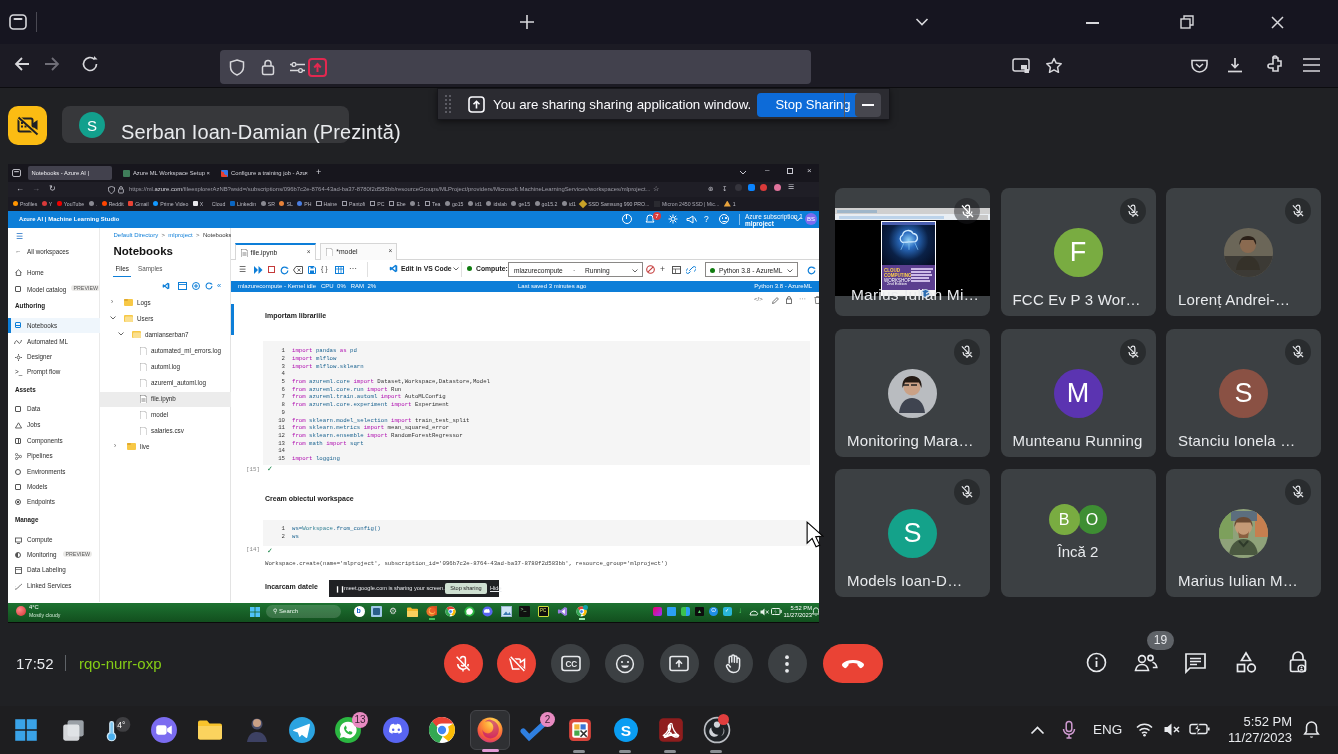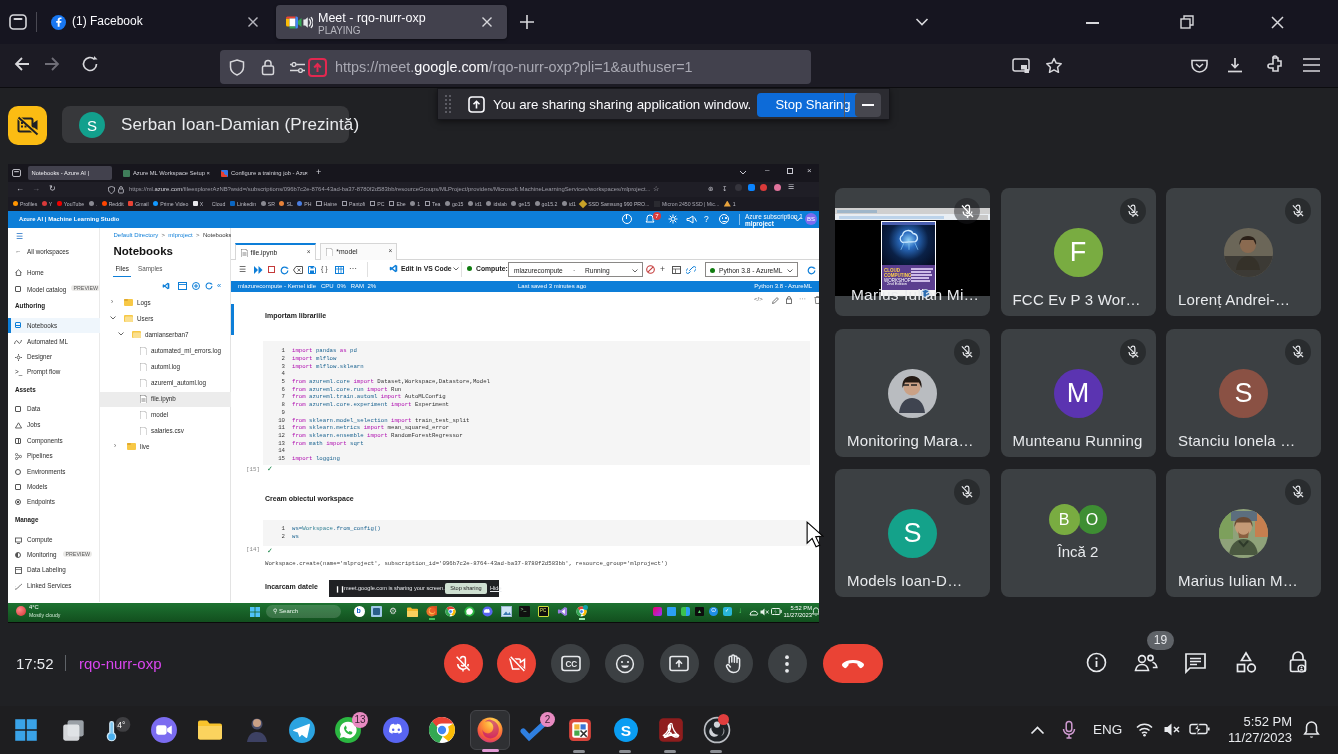--- a/index.html
+++ b/index.html
@@ -43,21 +43,21 @@
       <g fill="#202124">
           <rect x="5" y="7" width="2" height="2"></rect>
           <rect x="8.5" y="7" width="2" height="2" opacity="0"></rect>
           <rect x="5" y="10.5" width="2" height="2"></rect>
           <rect x="8.5" y="10.5" width="2" height="2"></rect>
         </g>
     </svg>
 
     <div class="abs" style="left:62px;top:18px;width:287px;height:37px;border-radius:8px;background:#37383b"></div>
     <div class="avatar" style="left:79px;top:24px;width:26px;height:26px;background:#12a08d;font-size:15px">S</div>
-    <span class="abs" style="left:121px;top:27px;color:#e8eaed;font-size:17px;font-weight:500;letter-spacing:.1px">Serban Ioan-Damian (Prezintă)</span>
+    <span class="abs" style="left:121px;top:33px;color:#e8eaed;font-size:20px;font-weight:500;letter-spacing:.1px">Serban Ioan-Damian (Prezintă)</span>
 
     <div class="abs" style="left:437px;top:0px;width:453px;height:32px;background:#2b2b31;border:1px solid #16161b;box-shadow:0 2px 6px rgba(0,0,0,.5)">
       <svg class="abs" style="left:6px;top:5px" width="8" height="20" viewBox="0 0 8 20">
           <g fill="#6c6c74">
             <circle cx="2" cy="2" r="1"></circle>
             <circle cx="6" cy="2" r="1"></circle>
             <circle cx="2" cy="6" r="1"></circle>
             <circle cx="6" cy="6" r="1"></circle>
             <circle cx="2" cy="10" r="1"></circle>
             <circle cx="6" cy="10" r="1"></circle>
@@ -79,48 +79,21 @@
     </div>
   </div>
   <div id="tabbar">
 
     <svg class="abs" style="left:9px;top:14px" width="18" height="16" viewBox="0 0 18 16">
         <rect x="1" y="1" width="16" height="14" rx="3.5" fill="none" stroke="#d7d7db" stroke-width="1.6"></rect>
         <rect x="4.5" y="4" width="9" height="2" rx="1" fill="#d7d7db"></rect>
       </svg>
     <div class="abs" style="left:36px;top:12px;width:1px;height:20px;background:#4a4953"></div>
 
-    <div class="tab" style="left:40px;width:228px">
-      <svg class="abs" style="left:11px;top:10px" width="15" height="15" viewBox="0 0 15 15">
-          <circle cx="7.5" cy="7.5" r="7.5" fill="#1877f2"></circle>
-          <path d="M8.6 7.7h1.6l.25-1.7H8.6V4.9c0-.5.24-1 1-1h.9V2.5s-.7-.12-1.4-.12c-1.45 0-2.4.88-2.4 2.47v1.15H5.2v1.7h1.5v4.1h1.9z" fill="#fff"></path>
-        </svg>
-      <span class="abs" style="left:32px;top:9px">(1) Facebook</span>
-      <svg class="abs" style="left:206px;top:10px" width="14" height="14" viewBox="0 0 14 14">
-          <path d="M2.5 2.5l9 9m0-9l-9 9" stroke="#b6b6be" stroke-width="1.4"></path>
-        </svg>
-    </div>
-
-    <div class="tab" style="left:276px;width:231px;background:#42414d;box-shadow:0 1px 3px rgba(0,0,0,.4)">
-      <svg class="abs" style="left:10px;top:9px" width="27" height="17" viewBox="0 0 27 17">
-        <path d="M0 4.5h3.5v8H1.5A1.5 1.5 0 010 11z" fill="#fbbc04"></path>
-        <path d="M0 4.5V4A1.5 1.5 0 011.5 2.5h8V4.5z" fill="#ea4335"></path>
-        <path d="M3.5 4.5h6v8h-6z" fill="#fff"></path>
-        <path d="M3.5 12.5h6v2h-6z" fill="#34a853"></path>
-        <path d="M9.5 2.5h1A1.5 1.5 0 0112 4v9a1.5 1.5 0 01-1.5 1.5h-1z" fill="#4285f4"></path>
-        <path d="M12 6.8L15.5 4v9l-3.5-2.8z" fill="#34a853"></path>
-        <path d="M17.4 5.5h1.8l2.6-2.3v10.6l-2.6-2.3h-1.8z" fill="#e8eaed"></path>
-        <path d="M23.4 5.2a5.5 5.5 0 010 6.6M25.3 3.6a8 8 0 010 9.8" stroke="#e8eaed" stroke-width="1.4" fill="none" stroke-linecap="round"></path>
-      </svg>
-      <span class="abs" style="left:42px;top:6px;font-size:12.5px">Meet - rqo-nurr-oxp</span>
-      <span class="abs" style="left:42px;top:20px;font-size:10px;color:#b6b6be">PLAYING</span>
-      <svg class="abs" style="left:204px;top:10px" width="14" height="14" viewBox="0 0 14 14">
-          <path d="M2.5 2.5l9 9m0-9l-9 9" stroke="#d7d7db" stroke-width="1.4"></path>
-        </svg>
-    </div>
+
 
     <svg class="abs" style="left:519px;top:14px" width="16" height="16" viewBox="0 0 16 16">
         <path d="M8 1v14M1 8h14" stroke="#d7d7db" stroke-width="1.6"></path>
       </svg>
 
     <svg class="abs" style="left:915px;top:16px" width="14" height="12" viewBox="0 0 14 12">
         <path d="M1.5 3l5.5 5.5L12.5 3" stroke="#d7d7db" stroke-width="1.6" fill="none"></path>
       </svg>
     <div class="abs" style="left:1086px;top:22px;width:13px;height:1.6px;background:#d7d7db"></div>
     <svg class="abs" style="left:1180px;top:15px" width="14" height="14" viewBox="0 0 14 14">
@@ -155,21 +128,20 @@
       <svg class="abs" style="left:69px;top:12px" width="17" height="11" viewBox="0 0 17 11">
           <circle cx="5" cy="2.5" r="1.9" fill="none" stroke="#d7d7db" stroke-width="1.4"></circle>
           <path d="M7.2 2.5H16M1 2.5h1.9" stroke="#d7d7db" stroke-width="1.4"></path>
           <circle cx="11.5" cy="8.5" r="1.9" fill="none" stroke="#d7d7db" stroke-width="1.4"></circle>
           <path d="M1 8.5h8.3m4.3 0H16" stroke="#d7d7db" stroke-width="1.4"></path>
         </svg>
       <svg class="abs" style="left:88px;top:8px" width="19" height="19" viewBox="0 0 19 19">
           <rect x="1" y="1" width="17" height="17" rx="3" fill="none" stroke="#e22850" stroke-width="2"></rect>
           <path d="M9.5 14V6.5M6.2 9.5L9.5 6l3.3 3.5" stroke="#e22850" stroke-width="2" fill="none"></path>
         </svg>
-      <span class="abs" style="left:115px;top:9px;font-size:14.4px;color:#a9a9b3;white-space:nowrap">https://meet.<span style="color:#fbfbfe">google.com</span>/rqo-nurr-oxp?pli=1&amp;authuser=1</span>
     </div>
 
     <svg class="abs" style="left:1012px;top:14px" width="18" height="16" viewBox="0 0 18 16">
         <rect x="1" y="1" width="16" height="12" rx="2" fill="none" stroke="#d7d7db" stroke-width="1.5"></rect>
         <rect x="9" y="7" width="6" height="4.5" fill="#d7d7db"></rect>
         <rect x="12.5" y="11" width="4.5" height="4" fill="#d7d7db"></rect>
       </svg>
     <svg class="abs" style="left:1045px;top:13px" width="18" height="18" viewBox="0 0 18 18">
         <path d="M9 1.5l2.2 4.6 5 .7-3.6 3.5.9 5L9 12.9l-4.5 2.4.9-5L1.8 6.8l5-.7z" fill="none" stroke="#d7d7db" stroke-width="1.5" stroke-linejoin="round"></path>
       </svg>
@@ -886,21 +858,21 @@
               <path d="M2 1.5l11 11.5"></path>
             </g>
           </svg>
         </div>
       <div class="tname">Marius Iulian M…</div>
     </div>
   </div>
   <div id="mbar">
     <span class="abs" style="left:16px;top:25px;color:#e8eaed;font-size:15px">17:52</span>
     <div class="abs" style="left:65px;top:25px;width:1px;height:16px;background:#5f6368"></div>
-    <span class="abs" style="left:79px;top:25px;color:#d946ef;font-size:15px">rqo-nurr-oxp</span>
+    <span class="abs" style="left:79px;top:25px;color:#84cc16;font-size:15px">rqo-nurr-oxp</span>
 
     <div class="cbtn red" style="left:443.5px">
         <svg width="18" height="18" viewBox="0 0 18 18">
           <g stroke="#fff" stroke-width="1.5" fill="none">
             <path d="M6.6 3.8A2.4 2.4 0 0111.4 3.8v4.7a2.4 2.4 0 01-4.3 1.5"></path>
             <path d="M3.8 8.9a5.2 5.2 0 008.7 3.9M14.2 8.9a5.2 5.2 0 01-.6 2.4"></path>
             <path d="M9 14.1V16.5"></path>
             <path d="M2.6 1.8l13 13.6"></path>
           </g>
         </svg>

